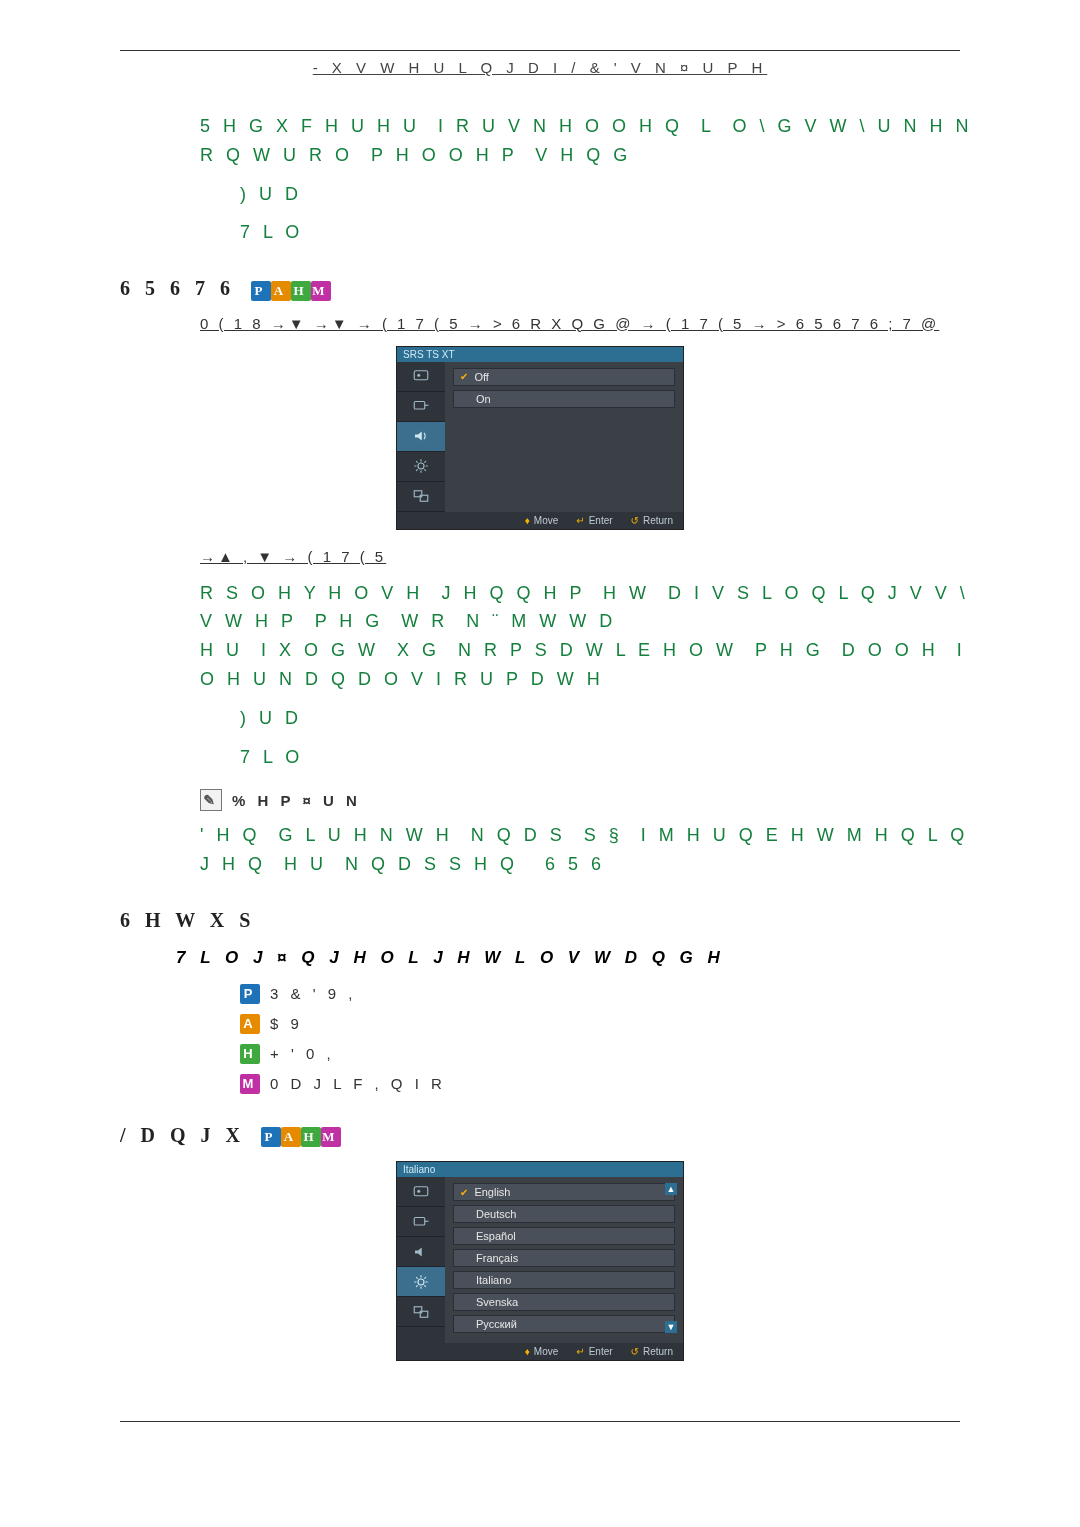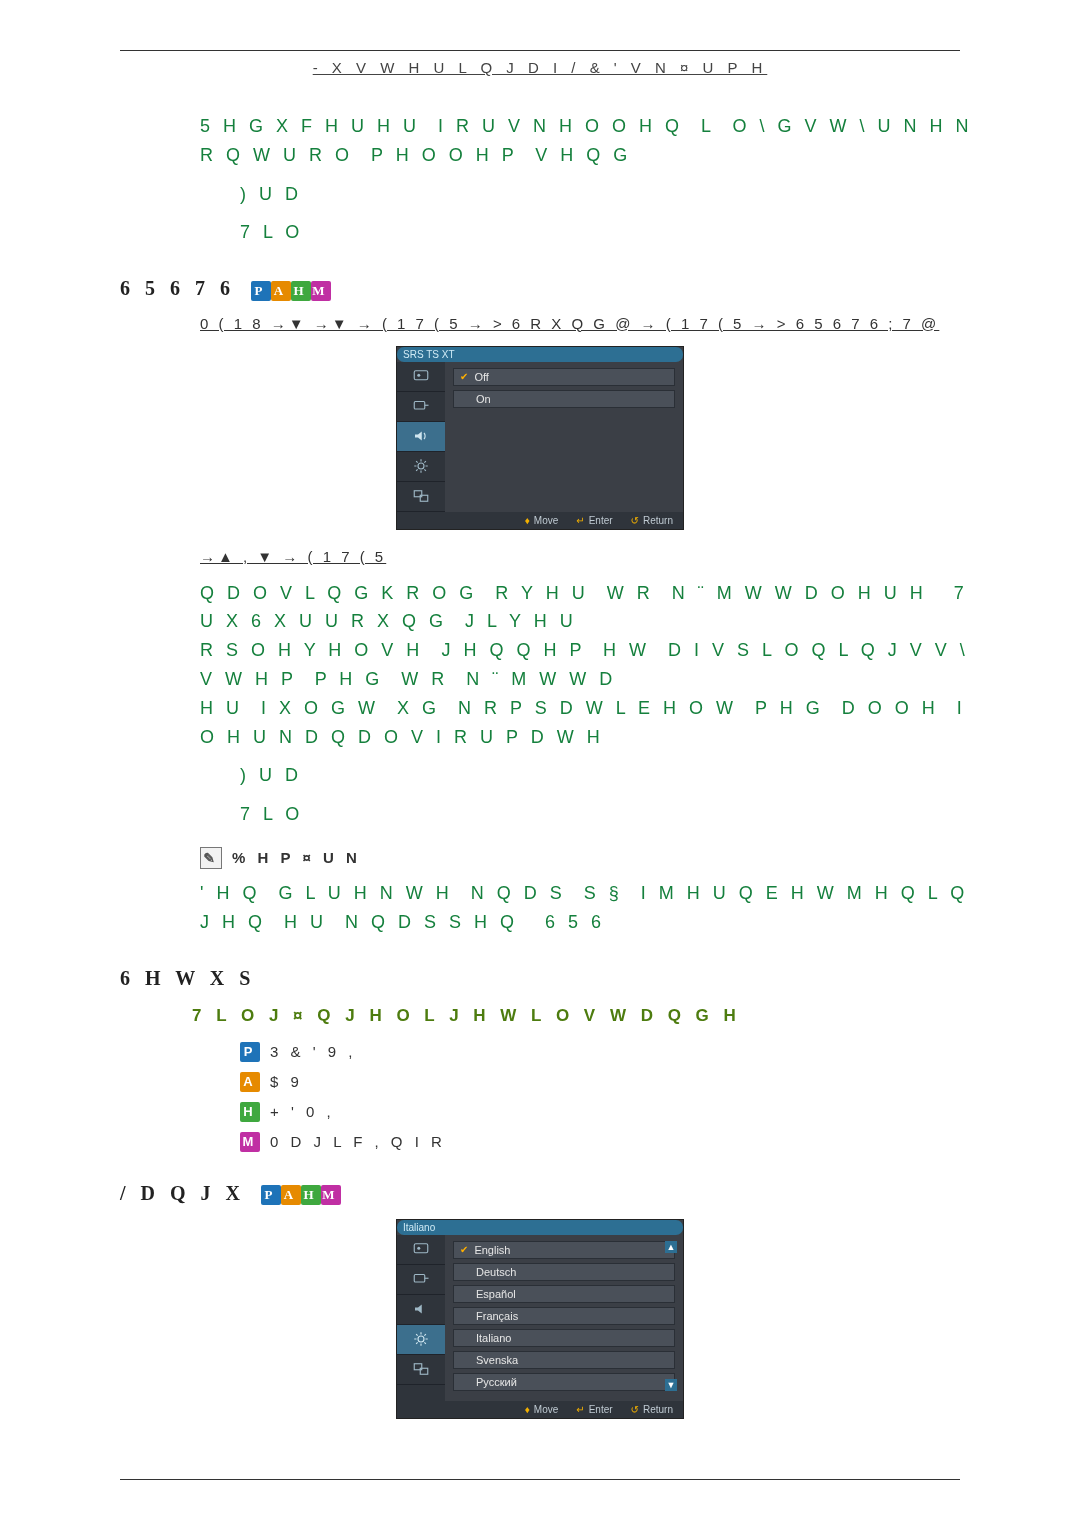--- a/index.html
+++ b/index.html
@@ -43,22 +43,23 @@
     font-weight: bold;
     letter-spacing: 5px;
     color: #222;
     margin: 30px 0 14px 0;
     font-family: Liberation Serif, serif;
   }
   .sub-heading {
     font-size: 17px;
     font-weight: bold;
     letter-spacing: 5px;
-    color: #4d7c0f;
-    margin: 16px 0 16px 72px;
+    color: #000000;
+    margin: 16px 0 16px 56px;
+    font-style: italic;
   }
   .chips {
     display: inline-flex;
     gap: 0;
     vertical-align: middle;
     margin-left: 6px;
   }
   .chip {
     width: 20px; height: 20px;
     font-size: 13px;
@@ -111,21 +112,20 @@
     border: 1px solid #222;
     font-family: Arial, sans-serif;
     font-size: 10px;
     color: #ddd;
   }
   .osd-title {
     background: #2d6f93;
     color: #cfeaf5;
     font-size: 10px;
     padding: 2px 6px;
-    border-radius: 7px;
   }
   .osd-body { display: flex; }
   .osd-side {
     width: 48px;
     background: #2f343b;
     display: flex;
     flex-direction: column;
   }
   .osd-side .cell {
     height: 30px;
@@ -273,21 +273,20 @@
           <span class="sym">↺</span>
           <span>Return</span>
         </span>
     </div>
   </div>
 
   <div class="arrow-line">
     <span>→▲ , ▼ →  ( 1 7 ( 5</span>
   </div>
 
-  <div class="body-text">Q D O V L Q G K R O G  R Y H U  W R  N ¨ M W W D O H U H   7 U X 6 X U U R X Q G  J L Y H U</div>
   <div class="body-text">R S O H Y H O V H  J H Q Q H P  H W  D I V S L O Q L Q J V V \ V W H P  P H G  W R  N ¨ M W W D</div>
   <div class="body-text">H U  I X O G W  X G  N R P S D W L E H O W  P H G  D O O H  I O H U N D Q D O V I R U P D W H</div>
   <div class="spacer-sm"></div>
   <div class="body-text indent2">) U D</div>
   <div class="spacer-sm"></div>
   <div class="body-text indent2">7 L O</div>
 
   <div class="note-row">
     <span class="note-icon">✎</span>
     <span>% H P ¤ U N</span>

